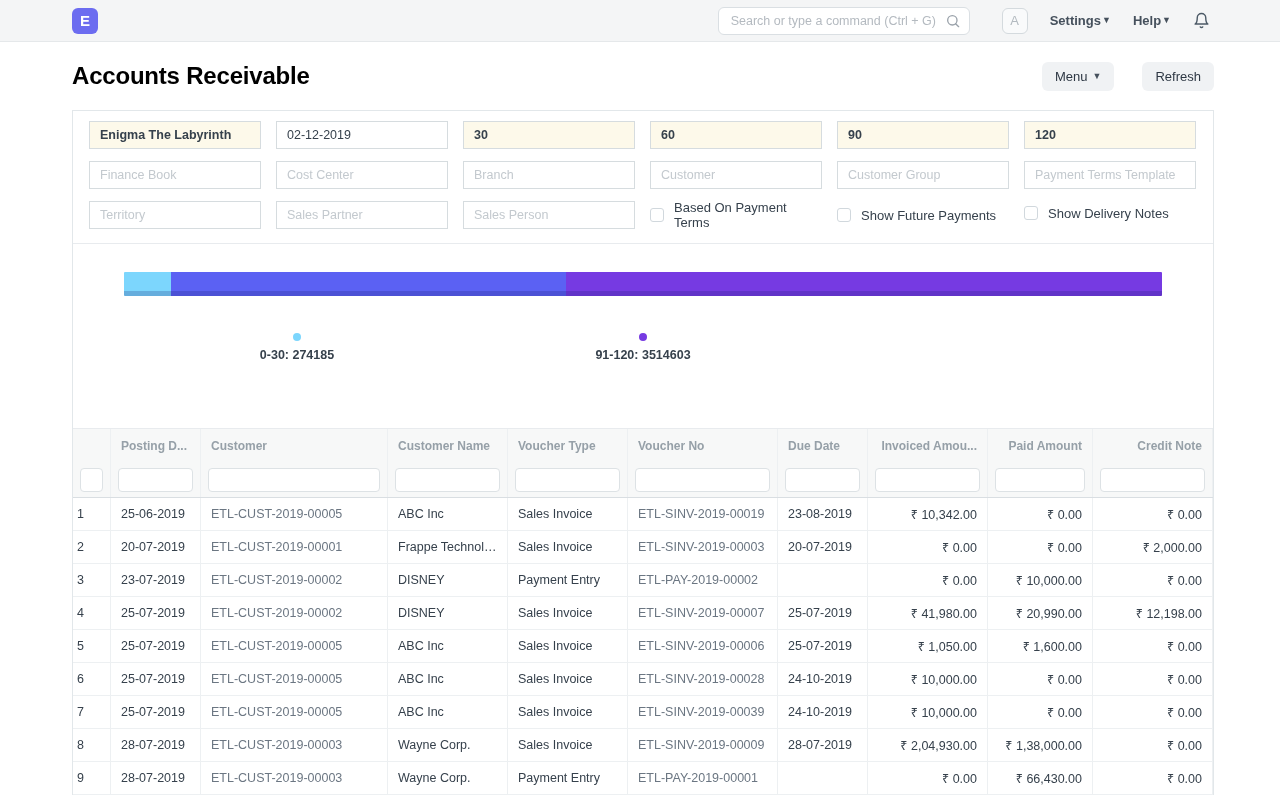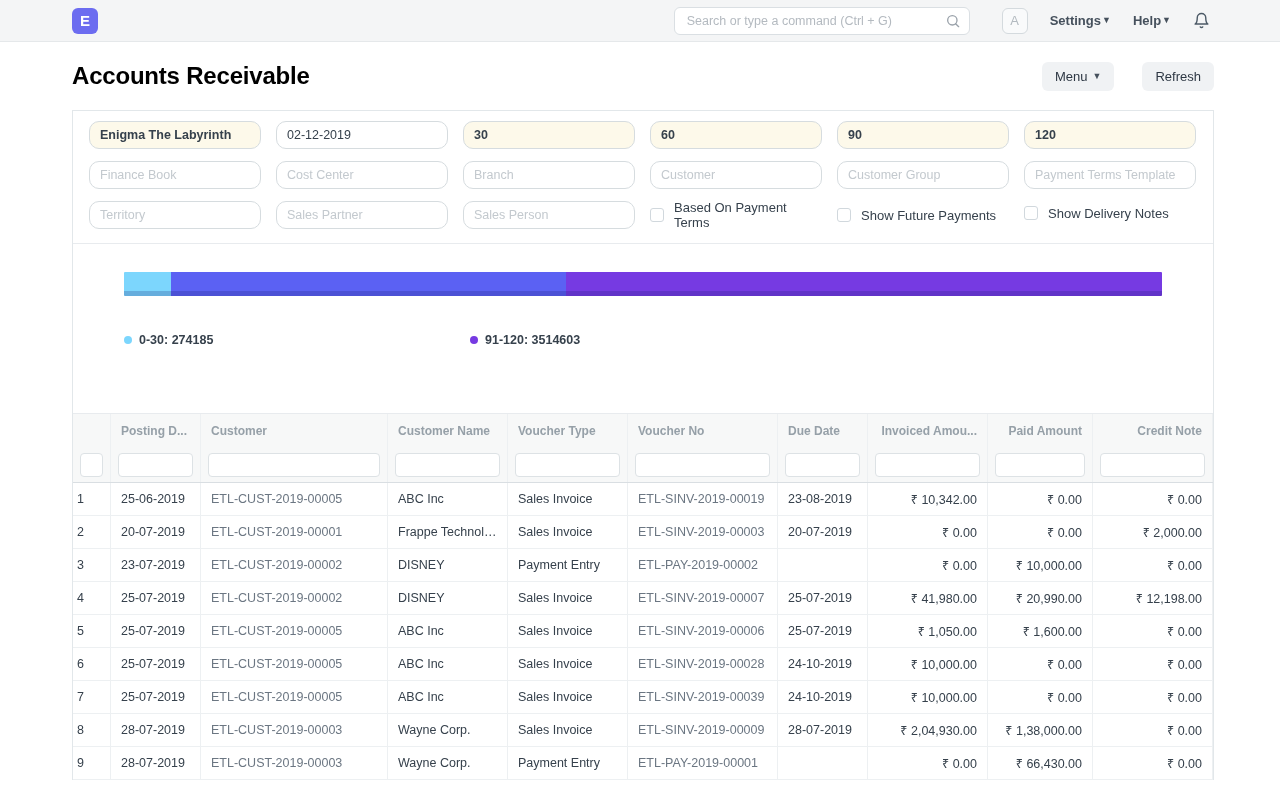--- a/index.html
+++ b/index.html
@@ -4,21 +4,21 @@
 <style>
   * { box-sizing: border-box; }
   html, body { margin:0; padding:0; width:1280px; height:799px; overflow:hidden;
     background:#fff; font-family:"Liberation Sans", sans-serif; color:#36414c; }
 
   
   .navbar { height:42px; background:#f4f5f6; border-bottom:1px solid #e5e8ea;
     display:flex; align-items:center; padding:0 70px 0 72px; }
   .logo { width:26px; height:26px; border-radius:6px; background:#6c6cf0; color:#fff;
     font-weight:bold; font-size:15px; display:flex; align-items:center; justify-content:center; cursor:pointer; }
-  .nav-search { margin-left:auto; width:296px; height:28px; position:relative; }
+  .nav-search { margin-left:auto; width:252px; height:28px; position:relative; }
   .nav-search input { width:100%; height:100%; border:1px solid #dadfe3; border-radius:6px;
     background:#fff; padding:0 30px 0 12px; font-size:12.5px; color:#36414c; outline:none;
     font-family:"Liberation Sans", sans-serif; }
   .nav-search input::placeholder { color:#b4bac0; }
   .nav-search .search-ic { position:absolute; right:9px; top:6px; color:#9aa2aa; }
   .avatar { margin-left:32px; width:26px; height:26px; border:1px solid #d4dade; border-radius:6px;
     background:#f9fafb; color:#b3bac0; font-size:13px; display:flex; align-items:center;
     justify-content:center; cursor:pointer; }
   .nav-link { margin-left:22px; font-size:13px; font-weight:bold; color:#45505c; cursor:pointer;
     display:flex; align-items:center; gap:1px; }
@@ -33,36 +33,36 @@
   .btn { background:#f0f2f4; border:none; border-radius:6px; height:29px; padding:0 13px;
     font-size:13px; color:#2e3844; font-family:"Liberation Sans", sans-serif; cursor:pointer;
     display:flex; align-items:center; gap:5px; }
 
   
   .report { margin-left:72px; width:1142px; border:1px solid #e2e7ea; border-bottom:none; }
 
   
   .filters { padding:10px 16px 14px 16px; border-bottom:1px solid #e8ebee; }
   .f-grid { display:grid; grid-template-columns:repeat(6, 172px); column-gap:15px; row-gap:12px; }
-  .f-input { height:28px; width:172px; border:1px solid #d6dcdf; border-radius:10px; background:#fff;
+  .f-input { height:28px; width:172px; border:1px solid #d6dcdf; border-radius:0; background:#fff;
     padding:0 10px; font-size:12.5px; color:#36414c; outline:none; font-family:"Liberation Sans", sans-serif; }
   .f-input::placeholder { color:#c3c9ce; font-weight:normal; }
   .f-input.filled { background:#fdf9ea; font-weight:bold; }
   .f-check { display:flex; align-items:center; gap:10px; height:28px; }
   .f-check.short { height:24px; }
   .checkbox { width:14px; height:14px; border:1px solid #d1d8dd; border-radius:3px; background:#fff;
     flex:0 0 auto; cursor:pointer; }
   .check-label { font-size:13px; color:#36414c; }
 
   
   .chart { padding:28px 51px 66px 51px; }
   .chart-bar { height:24px; width:100%; display:flex; overflow:hidden; border-radius:1px; }
   .chart-bar .seg { height:100%; box-shadow: inset 0 -5px 0 rgba(25,28,110,0.22); }
   .chart-legend { margin-top:37px; display:flex; }
-  .legend-item { width:346px; display:flex; align-items:center; gap:7px; }
+  .legend-item { width:346px; display:flex; align-items:center; gap:7px;flex-direction:column; }
   .legend-dot { width:8px; height:8px; border-radius:50%; flex:0 0 auto; }
   .legend-text { font-size:12.5px; font-weight:bold; color:#36414c; }
 
   
   .dt { width:100%; font-size:12.5px; }
   .dt-row { display:grid; grid-template-columns:38px 90px 187px 120px 120px 150px 90px 120px 105px 120px; }
   .dt-cell { border-right:1px solid #edf0f2; padding:0 10px; display:flex; align-items:center;
     overflow:hidden; white-space:nowrap; }
   .dt-cell > span { overflow:hidden; text-overflow:ellipsis; white-space:nowrap; width:100%; }
   .dt-row-head { background:#f7f8f8; border-top:1px solid #e8ebee; height:34px; }

